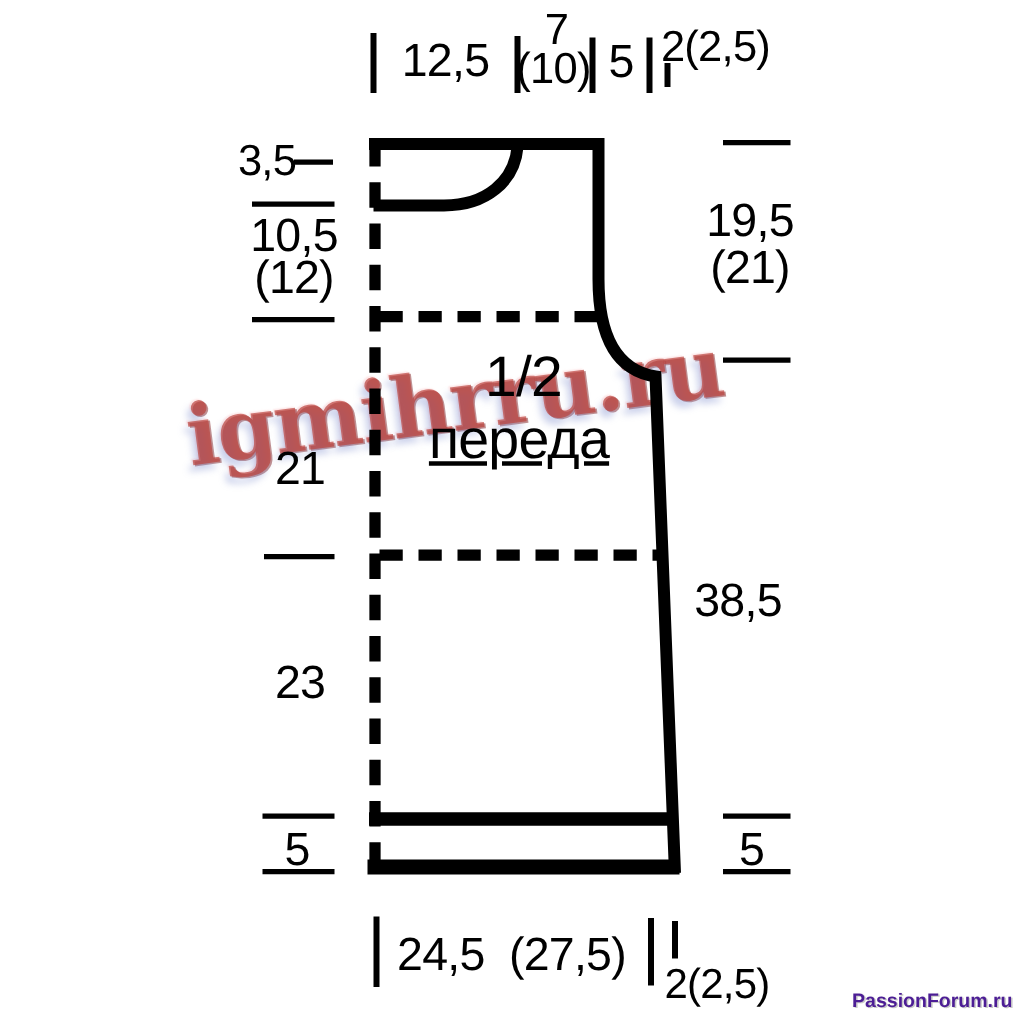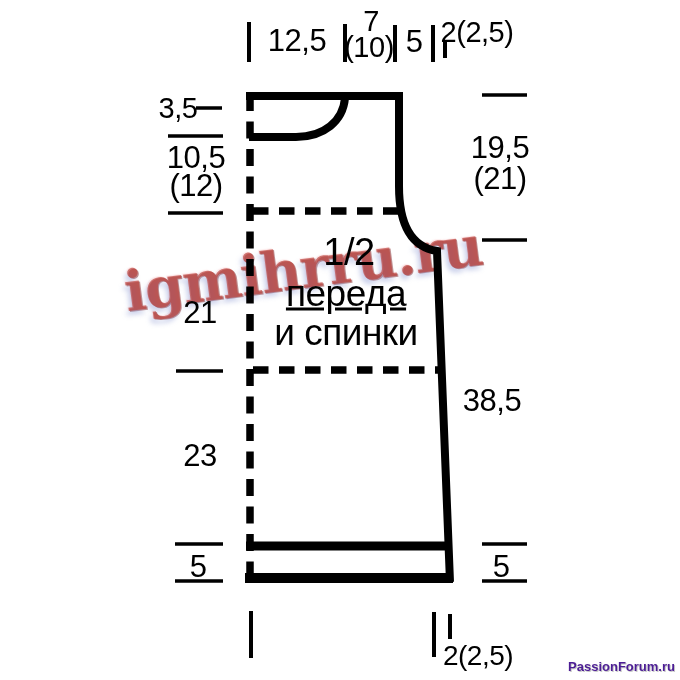--- a/index.html
+++ b/index.html
@@ -95,21 +95,21 @@
   <div class="lbl" style="left:196px; top:185px;">(12)</div>
   <div class="lbl" style="left:200px; top:312px;">21</div>
   <div class="lbl" style="left:200px; top:455px;">23</div>
   <div class="lbl" style="left:198px; top:566px;">5</div>
 
   <div class="lbl" style="left:500px; top:147px;">19,5</div>
   <div class="lbl" style="left:500px; top:178px;">(21)</div>
   <div class="lbl" style="left:492px; top:400px;">38,5</div>
   <div class="lbl" style="left:501px; top:566px;">5</div>
 
+  <div class="lbl" style="left:341px; top:636px;">24,5  (27,5)</div>
   <div class="lbl sz28" style="left:478px; top:656px;">2(2,5)</div>
 
   <div class="lbl center-lbl fraction" style="left:349px; top:252px;">1/2</div>
   <div class="lbl center-lbl" style="left:346px; top:293px;text-decoration:underline;">переда</div>
-  <div class="lbl center-lbl" style="left:346px; top:332px;">и спинки</div>
 
   <div class="credit">PassionForum.ru</div>
 
 </div>
 
 </body></html>

